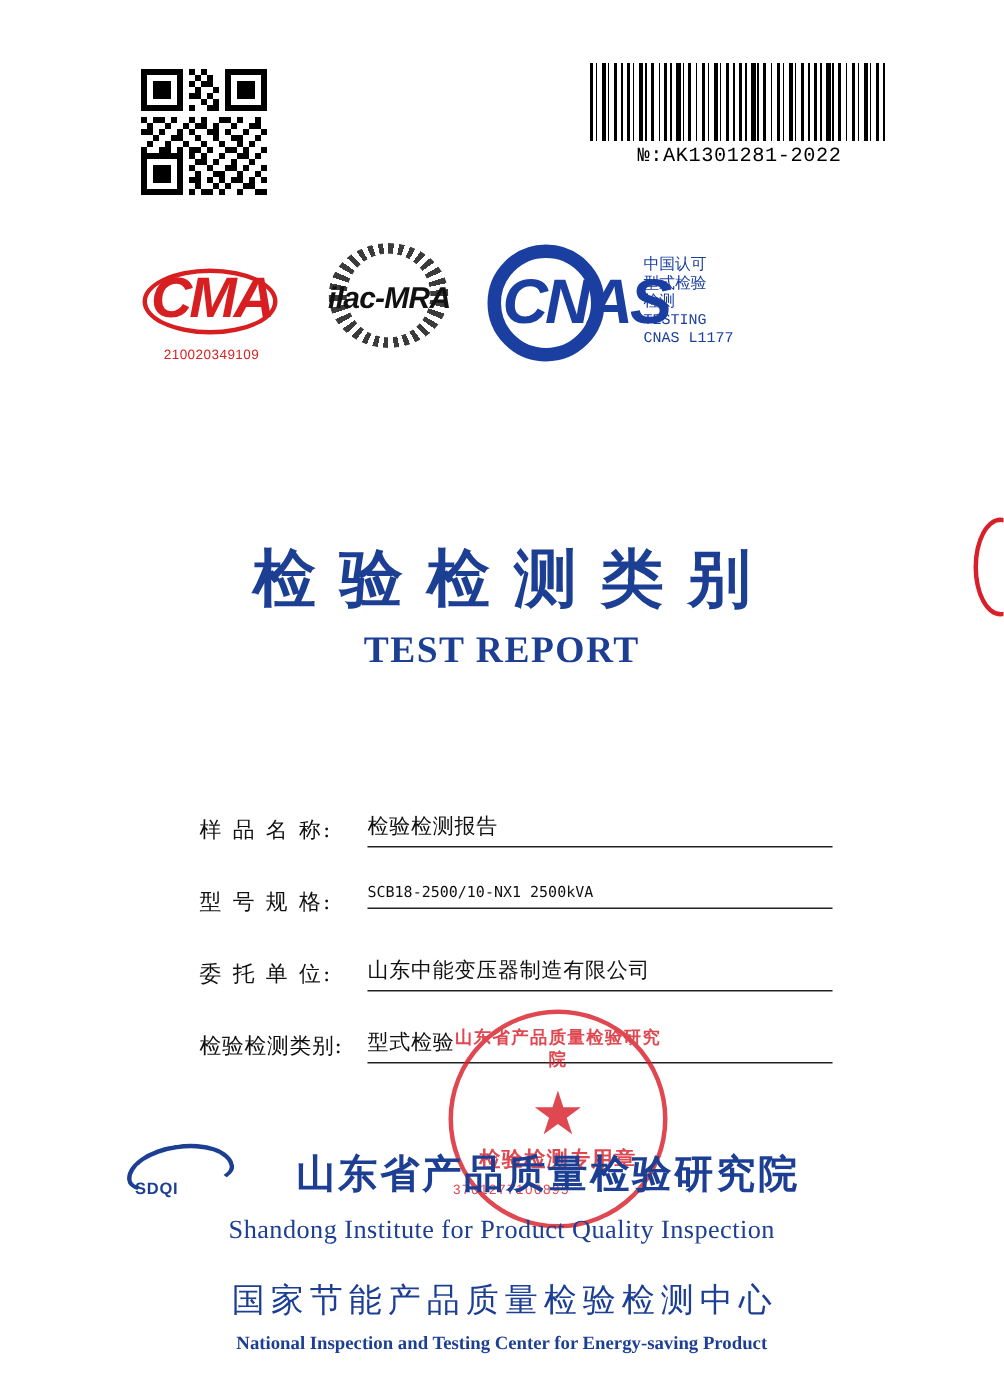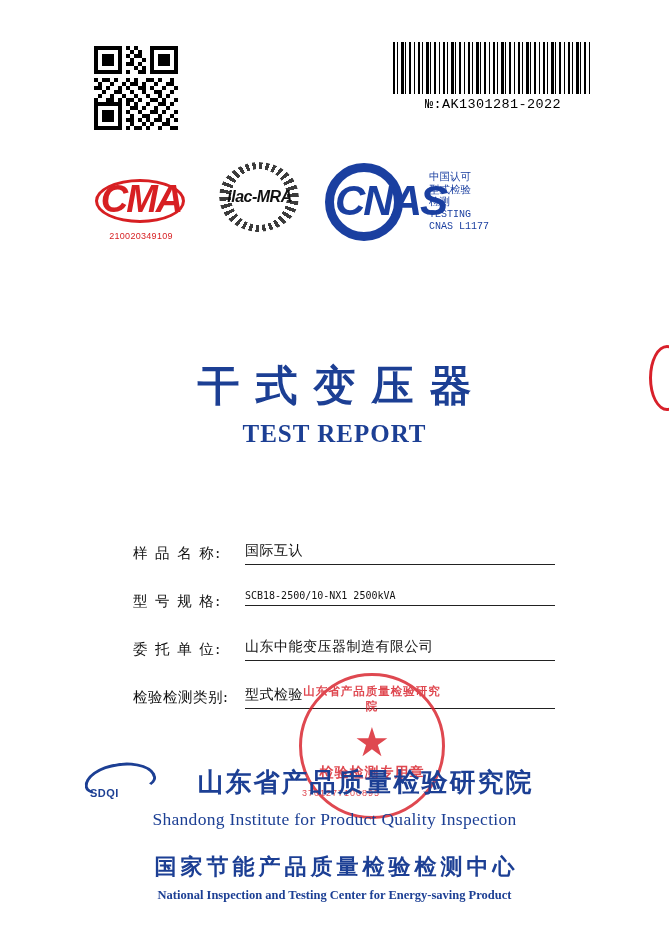--- a/index.html
+++ b/index.html
@@ -121,21 +121,21 @@
             mask: radial-gradient(circle, transparent 52%, #000 53%);
     opacity: .85;
   }
   .ilac-text {
     position: absolute;
     left: 0; top: 28px;
     width: 105px;
     font-family: "Liberation Sans", sans-serif;
     font-weight: bold;
     font-style: italic;
-    font-size: 16px;
+    font-size: 20px;
     color: #111;
     letter-spacing: -0.5px;
   }
 
   .cnas {
     position: absolute;
     left: 325px;
     top: 0px;
     width: 175px;
     height: 95px;
@@ -358,21 +358,21 @@
   .org-en {
     font-family: "Liberation Serif", serif;
     font-size: 17.5px;
     color: #1c3f94;
     letter-spacing: 0.3px;
     margin-top: 4px;
   }
   .center-cn {
     font-family: "DejaVu Serif", serif;
     font-size: 22px;
-    font-weight: bold;
+    font-weight: normal;
     color: #1c3f94;
     letter-spacing: 4px;
     margin-top: 22px;
     text-indent: 4px;
   }
   .center-en {
     font-family: "Liberation Serif", serif;
     font-size: 12.5px;
     font-weight: bold;
     color: #1c3f94;
@@ -523,28 +523,28 @@
     <div class="cnas-side">
       <div>中国认可</div>
       <div>型式检验</div>
       <div>检测</div>
       <div class="en">TESTING</div>
       <div class="en">CNAS L1177</div>
     </div>
   </div>
 </div>
 
-<div class="title-cn">干式变压器</div>
+<div class="title-cn">检验检测类别</div>
 <div class="title-en">TEST REPORT</div>
 
 <div class="fields">
 
   <div class="field-row">
     <div class="field-label">样 品 名 称:</div>
-    <div class="field-value cn">国际互认</div>
+    <div class="field-value cn">检验检测报告</div>
   </div>
 
   <div class="field-row">
     <div class="field-label">型 号 规 格:</div>
     <div class="field-value">SCB18-2500/10-NX1   2500kVA</div>
   </div>
 
   <div class="field-row">
     <div class="field-label">委 托 单 位:</div>
     <div class="field-value cn">山东中能变压器制造有限公司</div>

